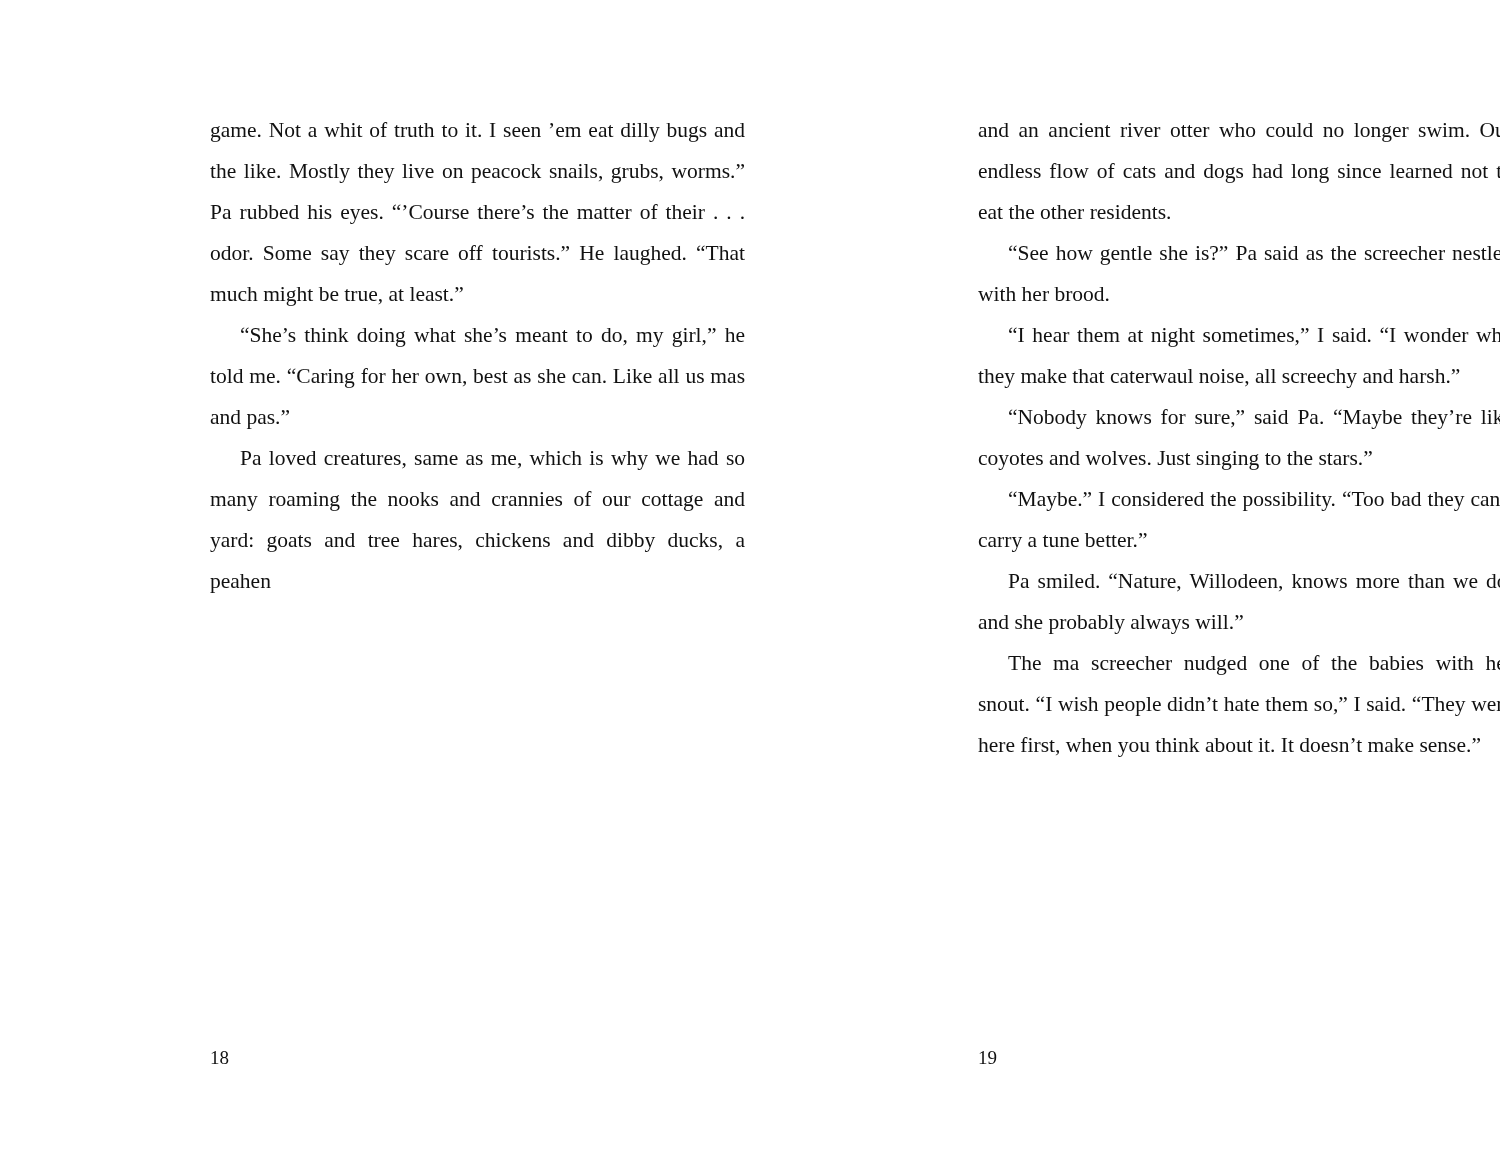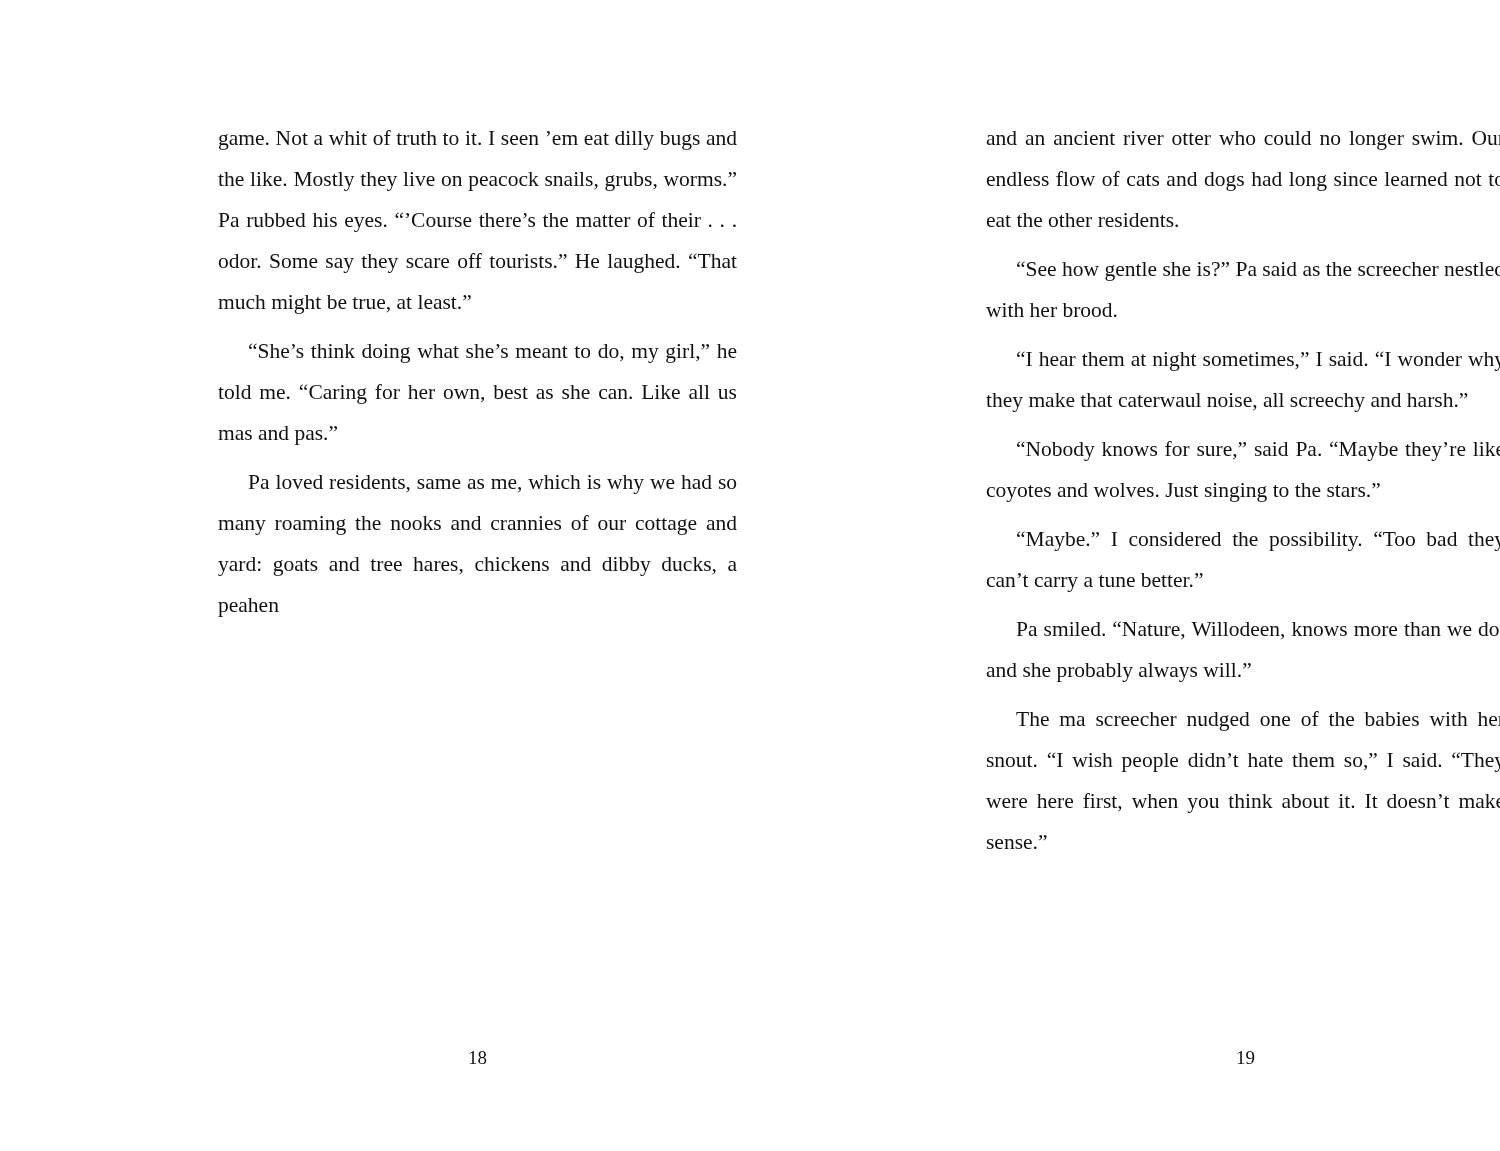--- a/index.html
+++ b/index.html
@@ -33,60 +33,60 @@
     padding-right: 5px;
   }
   .page-right {
     padding-left: 228px;
     padding-right: 0px;
   }
   .text-col {
     width: 535px;
   }
   .text-col p {
-    margin: 8px;
+    margin: 0;
     font-size: 21.5px;
     line-height: 41px;
     text-align: justify;
     text-justify: inter-word;
     -webkit-hyphens: none;
     hyphens: none;
   }
   .text-col p.indent {
     text-indent: 30px;
   }
   .text-col p.last-line-natural {
     text-align-last: left;
   }
   .folio {
     position: absolute;
     bottom: 82px;
     font-size: 19px;
     color: #111111;
-    text-align: center;
+    text-align: left;
   }
   .folio-left {
     left: 100px;
     width: 535px;
   }
   .folio-right {
     left: 228px;
     width: 535px;
   }
 </style>
 </head>
 <body>
 
 <div class="spread">
 
   <div class="page page-left">
     <div class="text-col">
       <p class="last-line-natural">game. Not a whit of truth to it. I seen ’em eat dilly bugs and the like. Mostly they live on peacock snails, grubs, worms.” Pa rubbed his eyes. “’Course there’s the matter of their . . . odor. Some say they scare off tourists.” He laughed. “That much might be true, at least.”</p>
       <p class="indent last-line-natural">“She’s think doing what she’s meant to do, my girl,” he told me. “Caring for her own, best as she can. Like all us mas and pas.”</p>
-      <p class="indent last-line-natural">Pa loved residents, same as me, which is why we had so many roaming the nooks and crannies of our cottage and yard: goats and tree hares, chickens and dibby ducks, a peahen</p>
+      <p class="indent last-line-natural">Pa loved creatures, same as me, which is why we had so many roaming the nooks and crannies of our cottage and yard: goats and tree hares, chickens and dibby ducks, a peahen</p>
     </div>
     <div class="folio folio-left">18</div>
   </div>
 
   <div class="page page-right">
     <div class="text-col">
       <p class="last-line-natural">and an ancient river otter who could no longer swim. Our endless flow of cats and dogs had long since learned not to eat the other residents.</p>
       <p class="indent last-line-natural">“See how gentle she is?” Pa said as the screecher nestled with her brood.</p>
       <p class="indent last-line-natural">“I hear them at night sometimes,” I said. “I wonder why they make that caterwaul noise, all screechy and harsh.”</p>
       <p class="indent last-line-natural">“Nobody knows for sure,” said Pa. “Maybe they’re like coyotes and wolves. Just singing to the stars.”</p>

